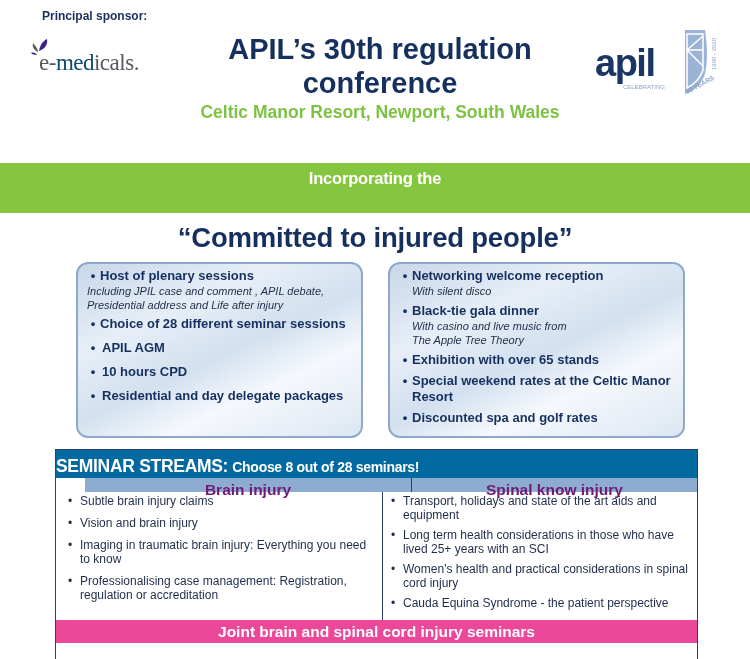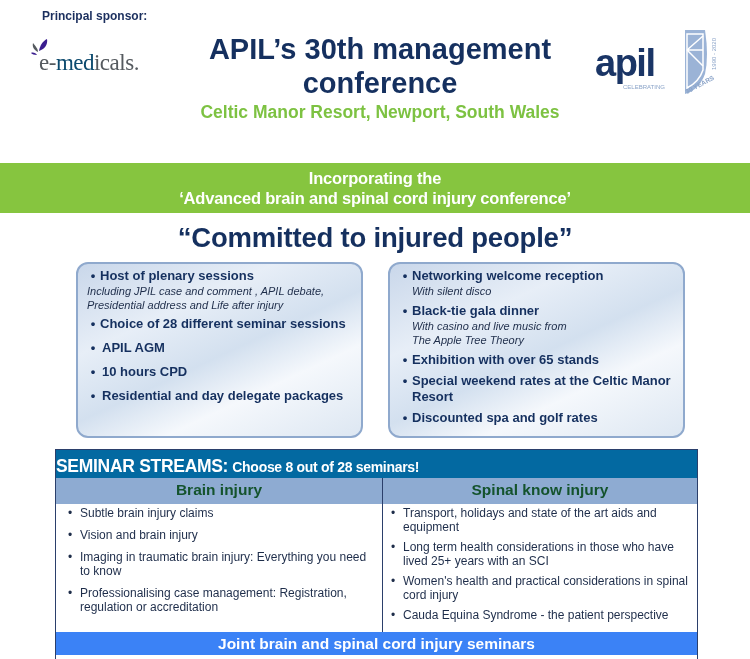--- a/index.html
+++ b/index.html
@@ -31,70 +31,69 @@
   .feat-title .bul { width: 14px; flex: none; text-align: center; }
   .feat-sub { font-size: 11px; font-style: italic; color: #1e2d4a; line-height: 14px; padding-left: 0px; }
   .feature-box.left .feat-sub { padding-left: 1px; }
   .feature-box.right .feat-sub { padding-left: 14px; }
   .feat-title .txt { flex: 1; }
 
   .seminar-table { position: absolute; left: 55px; top: 449px; width: 643px; height: 215px; border: 1px solid #2b3f6b; border-bottom: none; }
   .sem-header { height: 28px; background: #0369a1; color: #ffffff; text-align: left; font-weight: bold; line-height: 33px; letter-spacing: -0.3px; }
   .sem-header .big { font-size: 17.5px; }
   .sem-header .small { font-size: 14px; }
-  .col-heads { display: flex; height: 26px; background: #8eabd2; color: #14532d; font-weight: bold; font-size: 15.5px; line-height: 23px; }
+  .col-heads { display: flex; height: 14px; background: #8eabd2; color: #701a75; font-weight: bold; font-size: 15.5px; line-height: 23px; margin-left: 29px; }
   .col-heads div { text-align: center; }
   .col-heads .c1 { width: 327px; border-right: 1px solid #2b3f6b; }
   .col-heads .c2 { flex: 1; }
   .sem-body { display: flex; height: 128px; background: #ffffff; }
   .sem-col { padding-top: 2px; }
   .sem-col.c1 { width: 327px; border-right: 1px solid #2b3f6b; }
   .sem-col.c2 { flex: 1; }
   .sem-item { display: flex; font-size: 12px; color: #1e2d4a; line-height: 14px; margin-bottom: 8px; }
   .sem-col.c1 .sem-item .bul { width: 24px; flex: none; text-align: center; padding-left: 4px; }
   .sem-col.c2 .sem-item .bul { width: 20px; flex: none; text-align: center; }
   .sem-item .txt { flex: 1; padding-right: 6px; }
   .sem-col.c1 .sem-item { margin-bottom: 8px; }
-  .joint-band { height: 23px; background: #3b82f6; color: #ffffff; text-align: center; font-weight: bold; font-size: 15.5px; line-height: 23px; }
+  .joint-band { height: 23px; background: #ec4899; color: #ffffff; text-align: center; font-weight: bold; font-size: 15.5px; line-height: 23px; }
 </style>
 </head>
 <body>
 
 <div class="sponsor-label">Principal sponsor:</div>
 
 <div class="emed-logo">
   <svg class="drops" viewBox="0 0 22 22">
     <path d="M10 14 C6 12 4 9 5 5 C7 8 10 10 10 14 Z" fill="#555a5f"></path>
     <path d="M11 13 C12 7 15 3 19 1 C20 6 17 11 11 13 Z" fill="#3a1d8f"></path>
     <path d="M9 17 C6 17 4 16 3 15 C5 14 8 15 9 17 Z" fill="#3a1d8f"></path>
   </svg>
   <div class="word"><span class="e">e-</span><span class="med">med</span><span class="icals">icals.</span></div>
 </div>
 
 <div class="title">
-  <div>APIL’s 30th management</div>
+  <div>APIL’s 30th regulation</div>
   <div>conference</div>
 </div>
 <div class="dates">
   <div>Celtic Manor Resort, Newport, South Wales</div>
 </div>
 
 <svg class="apil-logo" viewBox="0 0 130 70">
   <text x="0" y="50" font-family="Liberation Sans, sans-serif" font-weight="bold" font-size="38" fill="#1a3566" letter-spacing="-1.5">apil</text>
   <path d="M90 4 L110 4 Q114 30 110 48 Q104 64 90 68 Z" fill="#9bb3d6"></path>
   <path d="M92 8 L108 8 L108 44 Q104 56 92 62 Z" fill="none" stroke="#ffffff" stroke-width="1.5"></path>
   <path d="M92 24 L108 10 M92 24 L108 40 M92 24 L108 24" stroke="#ffffff" stroke-width="1.5"></path>
   <text x="28" y="63" font-family="Liberation Sans, sans-serif" font-size="6" fill="#8aa3c8">CELEBRATING</text>
   <text x="0" y="0" font-family="Liberation Sans, sans-serif" font-size="6" fill="#8aa3c8" transform="translate(121 44) rotate(-90)">1990 - 2020</text>
   <text x="0" y="0" font-family="Liberation Sans, sans-serif" font-size="6.5" font-weight="bold" fill="#8aa3c8" transform="translate(92 68) rotate(-28)">30 YEARS</text>
 </svg>
 
 <div class="green-band">
   <div>Incorporating the</div>
-  <div>‘Advanced brain and spinal cord injury conference’</div>
 </div>
 
 <div class="tagline">“Committed to injured people”</div>
 
 <div class="feature-box left">
   <div class="feat">
     <div class="feat-title">
         <span class="bul">•</span>
         <span class="txt">Host of plenary sessions</span>
       </div>

